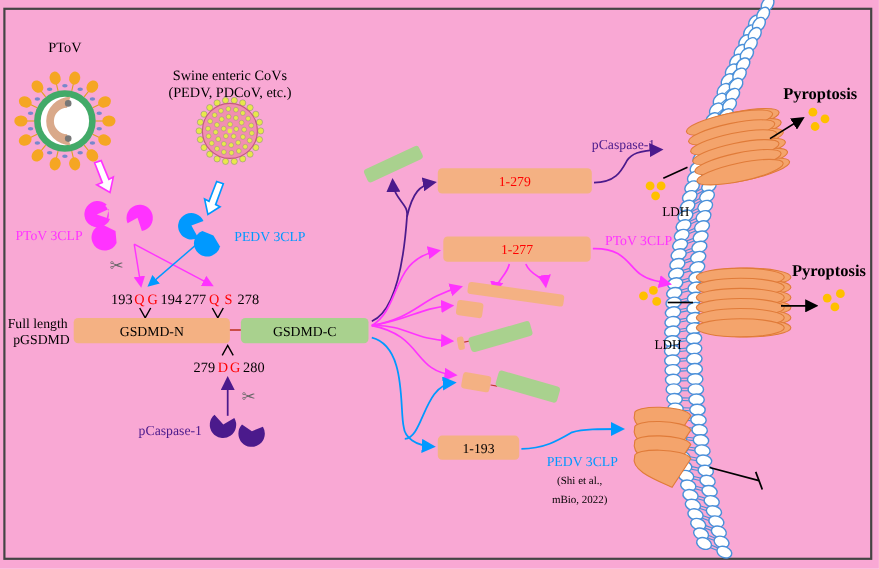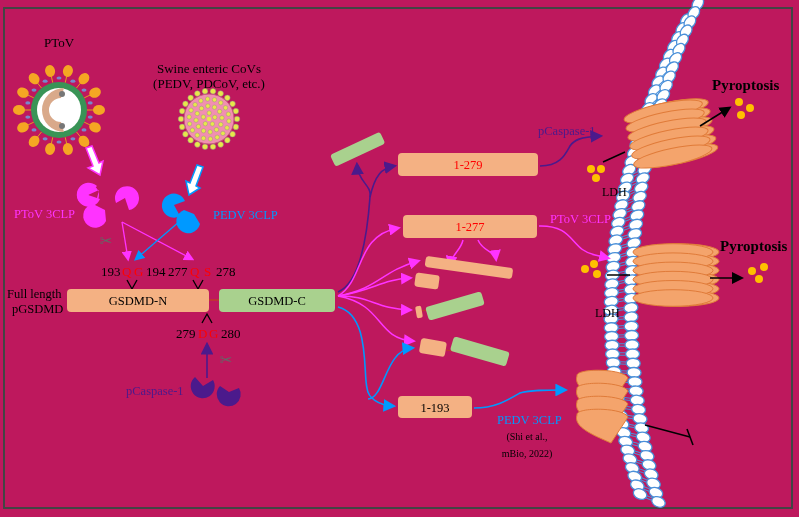--- a/index.html
+++ b/index.html
@@ -1,17 +1,17 @@
 <!DOCTYPE html>
 <html><head>
 <meta charset="utf-8">
 <style>
   html, body { margin:0; padding:0; background:#ffffff; }
   body { width:799px; height:517px; overflow:hidden; font-family:"Liberation Serif", serif; }
-  #stage { position:relative; width:799px; height:517px; background:#be185d; }
+  #stage { position:relative; width:799px; height:517px; background:#f9a8d4; }
   #frame { position:absolute; left:3px; top:7px; width:790px; height:502px; border:2px solid #444; box-sizing:border-box; }
   svg { position:absolute; left:0; top:0; }
   .t { font-family:"Liberation Serif", serif; }
 </style>
 </head>
 <body>
 
 <div id="stage">
   <div id="frame"></div>
 

